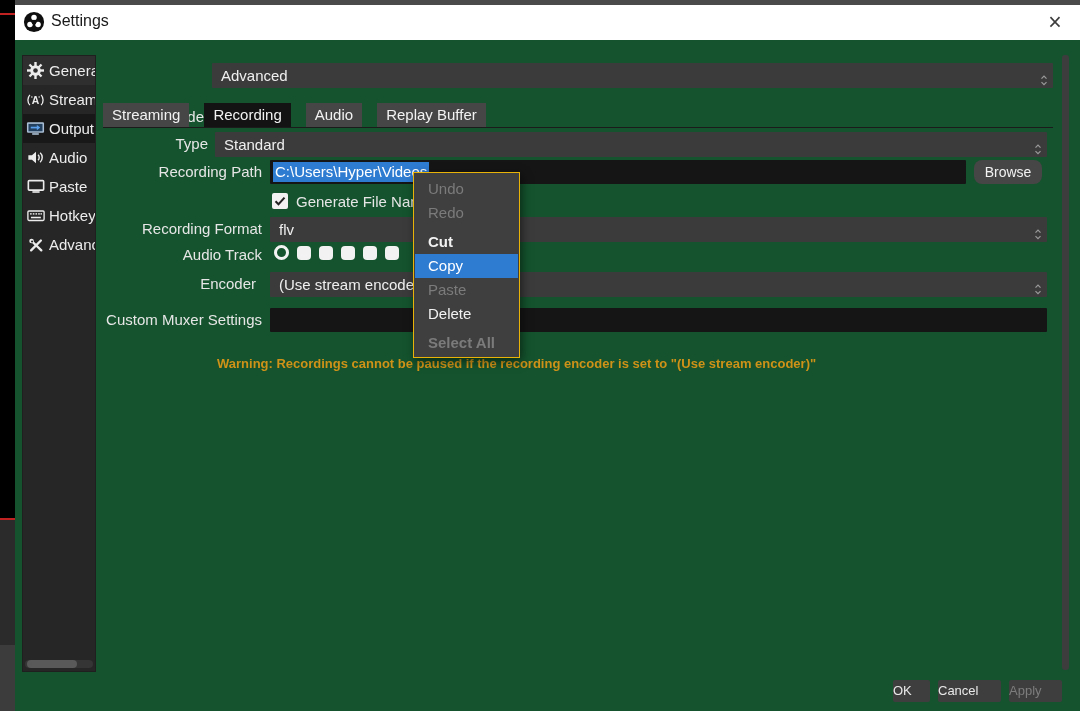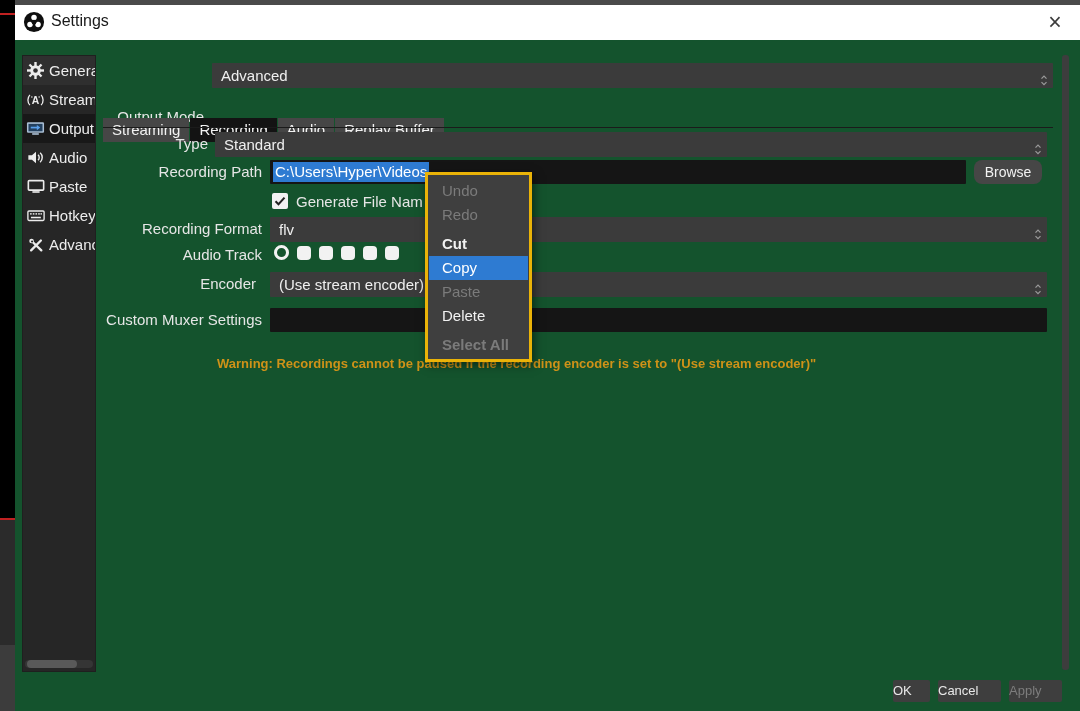--- a/index.html
+++ b/index.html
@@ -42,21 +42,21 @@
   .darkinput { position:absolute; height:24px; background:#151515; border-radius:1px;
                color:#efefef; font-size:15px; line-height:24px; }
   .sel-text { display:inline-block; margin-left:3px; margin-top:2px; padding:0 2px; line-height:20px;
               background:#2e7bd2; color:#ffffff; white-space:nowrap; }
 
   
   .lab-outputmode { left:45px; top:63px; width:144px;margin-top:42px; }
   .combo-outputmode { left:197px; top:63px; right:27px; }
 
   
-  .tabs { position:absolute; left:88px; top:103px; display:flex; gap:1px;margin-top:15px; }
+  .tabs { position:absolute; left:88px; top:103px; display:flex; gap:15px; }
   .tab { height:24px; line-height:24px; padding:0 9px; background:#464646; color:#f2f2f2; font-size:15px; }
   .tab.selected { background:#131313; }
   .tab-underline { position:absolute; left:88px; right:27px; top:127px; height:1px; background:#1b1b1b; }
 
   
   .lab-type { left:45px; top:132px; width:148px; }
   .combo-type { left:200px; top:132px; right:33px; }
   .lab-path { left:45px; top:160px; width:202px; }
   .input-path { left:255px; top:160px; width:696px; }
   .browse-btn { position:absolute; left:959px; top:160px; width:68px; height:24px; background:#464646;
@@ -81,22 +81,22 @@
   .vscroll { position:absolute; right:11px; top:55px; width:7px; height:615px; background:#3d3d3d; border-radius:3px; }
 
   
   .btn { position:absolute; top:680px; height:22px; background:#3e3e3e; border-radius:2px;
          color:#e8e8e8; font-size:13px; line-height:22px; text-align:left; }
   .btn-ok { left:878px; width:37px; }
   .btn-cancel { left:923px; width:63px; }
   .btn-apply { left:994px; width:53px; color:#7d7d7d; }
 
   
-  .ctx-menu { position:absolute; left:410px; top:172px; width:107px; background:#3f3f3f;
-              border:3px solid #eab308; box-shadow:2px 3px 9px rgba(0,0,0,0.5);
+  .ctx-menu { position:absolute; left:398px; top:172px; width:107px; background:#3f3f3f;
+              border:1px solid #eab308; box-shadow:2px 3px 9px rgba(0,0,0,0.5);
               padding:4px 0 2px 0; z-index:50; }
   .mi { height:24px; line-height:24px; padding-left:14px; font-size:15px; color:#f2f2f2; white-space:nowrap; }
   .mi.disabled { color:#7b7b7b; }
   .mi.gap { margin-top:5px;font-weight:bold; }
   .mi.highlight { background:#2e7bd2; color:#ffffff; margin:0 1px; padding-left:13px; }
 </style>
 </head>
 <body>
 
 <div class="screen">

